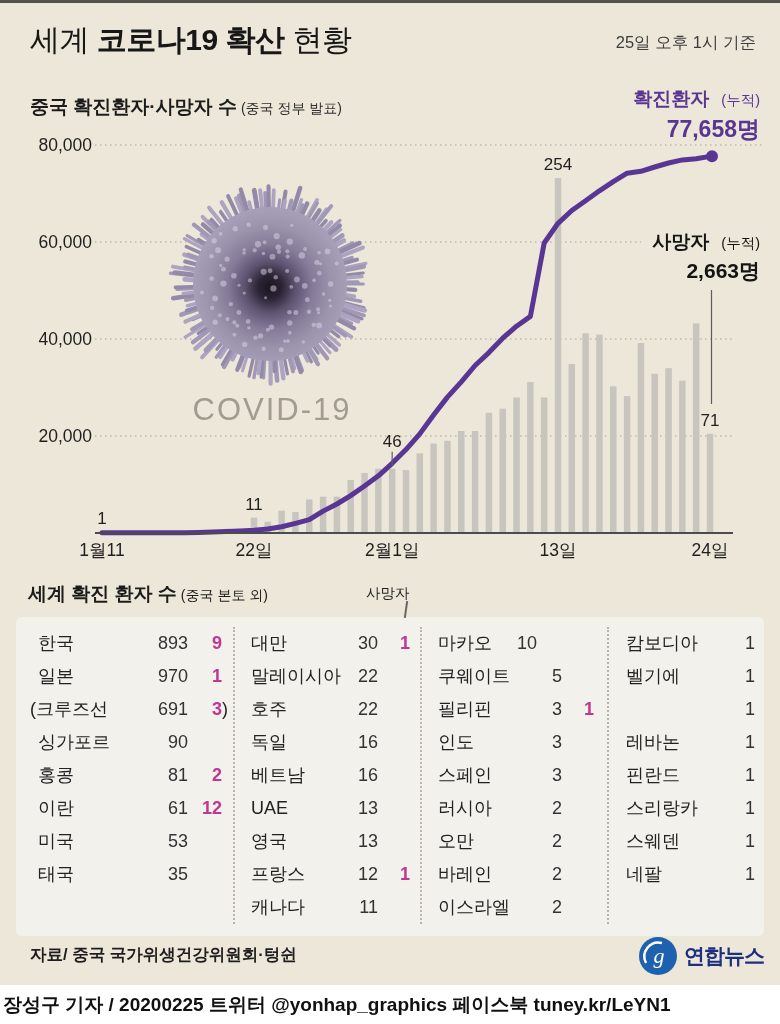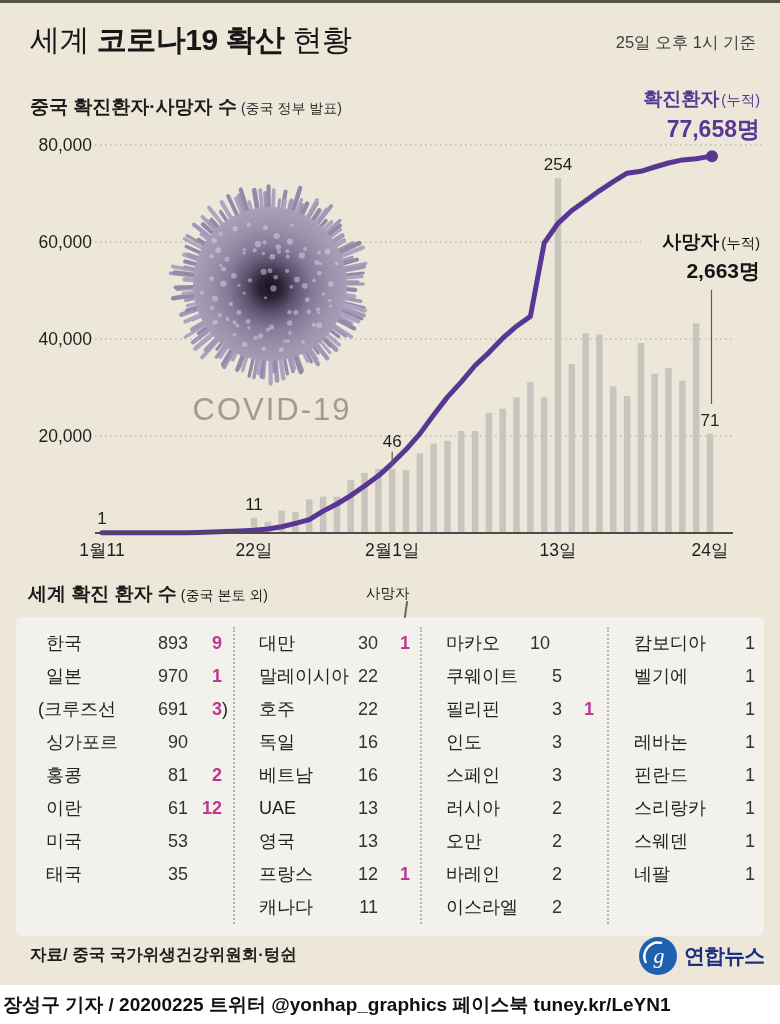--- a/index.html
+++ b/index.html
@@ -26,35 +26,35 @@
   .ann{fill:#1f1f1f;font-size:17px;}
   .tickline,.leader{stroke:#5c5c5c;stroke-width:1.2;}
   .confline{fill:none;stroke:#5a3694;stroke-width:5;stroke-linejoin:round;stroke-linecap:round;}
   .watermark{fill:#a29b8f;font-size:31px;letter-spacing:2px;font-weight:400;}
 
   
   .legend{position:absolute;text-align:right;z-index:4;}
   .legend-conf{right:20px;top:86px;color:#5a3694;}
   .legend-death{right:20px;top:229px;color:#141414;}
   .legend .l1 b{font-size:19px;font-weight:800;}
-  .legend .l1 .sfx{font-size:14.5px;font-weight:400;margin-left:2px;}
+  .legend .l1 .sfx{font-size:14.5px;font-weight:400;margin-left:12px;}
   .legend-conf .val{font-size:23px;font-weight:800;margin-top:2px;}
   .legend-death .val{font-size:21px;font-weight:800;margin-top:2px;}
 
   
   .tbl-title{position:absolute;left:28px;top:581px;font-size:19px;font-weight:800;color:#1b1b1b;z-index:4;}
   .tbl-title .note{font-size:14px;font-weight:400;margin-left:4px;text-align:center;}
   .death-pointer-label{position:absolute;left:366px;top:584px;font-size:14.5px;color:#1f1f1f;z-index:4;}
   .death-pointer-line{position:absolute;left:405px;top:601px;width:2px;height:17px;background:#666;
                       transform:rotate(8deg);z-index:4;}
   .panel{position:absolute;left:16px;top:617px;width:748px;height:319px;background:#f3f1ec;border-radius:6px;z-index:1;}
   .vsep{position:absolute;top:627px;height:297px;width:0;border-left:2px dotted #b9b4a9;z-index:2;}
   .tcol{position:absolute;top:627px;z-index:2;font-size:18px;color:#222;}
   .trow{position:relative;height:33px;line-height:33px;}
-  .tname{position:absolute;left:12px;white-space:nowrap;}
+  .tname{position:absolute;left:4px;white-space:nowrap;}
   .tname.paren{margin-left:-8px;}
   .tcases{position:absolute;width:70px;text-align:right;color:#333;}
   .tdeath{position:absolute;right:0;width:34px;text-align:right;color:#bf3793;font-weight:700;}
   .tclose{position:absolute;left:100%;color:#222;font-weight:400;font-style:normal;}
 
   
   .source{position:absolute;left:30px;top:944px;font-size:16.5px;font-weight:700;color:#1d1d1d;z-index:4;}
   .logo{position:absolute;right:16px;top:936px;display:flex;align-items:center;gap:6px;z-index:4;}
   .logo-text{font-size:21px;font-weight:800;color:#1c3080;letter-spacing:-1px;}
   .bottomstrip{position:absolute;left:0;top:985px;width:780px;height:39px;background:#ffffff;z-index:3;}
@@ -471,21 +471,21 @@
           <span class="tdeath">1</span>
         </div>
         <div class="trow">
           <span class="tname">캐나다</span>
           <span class="tcases" style="right: 32px;">11</span>
         </div>
       </div>
       <div class="tcol" style="left: 434px; width: 160px;">
         <div class="trow">
           <span class="tname">마카오</span>
-          <span class="tcases" style="right: 44px;">10</span>
+          <span class="tcases" style="right: 32px; text-align: center;">10</span>
         </div>
         <div class="trow">
           <span class="tname">쿠웨이트</span>
           <span class="tcases" style="right: 32px;">5</span>
         </div>
         <div class="trow">
           <span class="tname">필리핀</span>
           <span class="tcases" style="right: 32px;">3</span>
           <span class="tdeath">1</span>
         </div>

